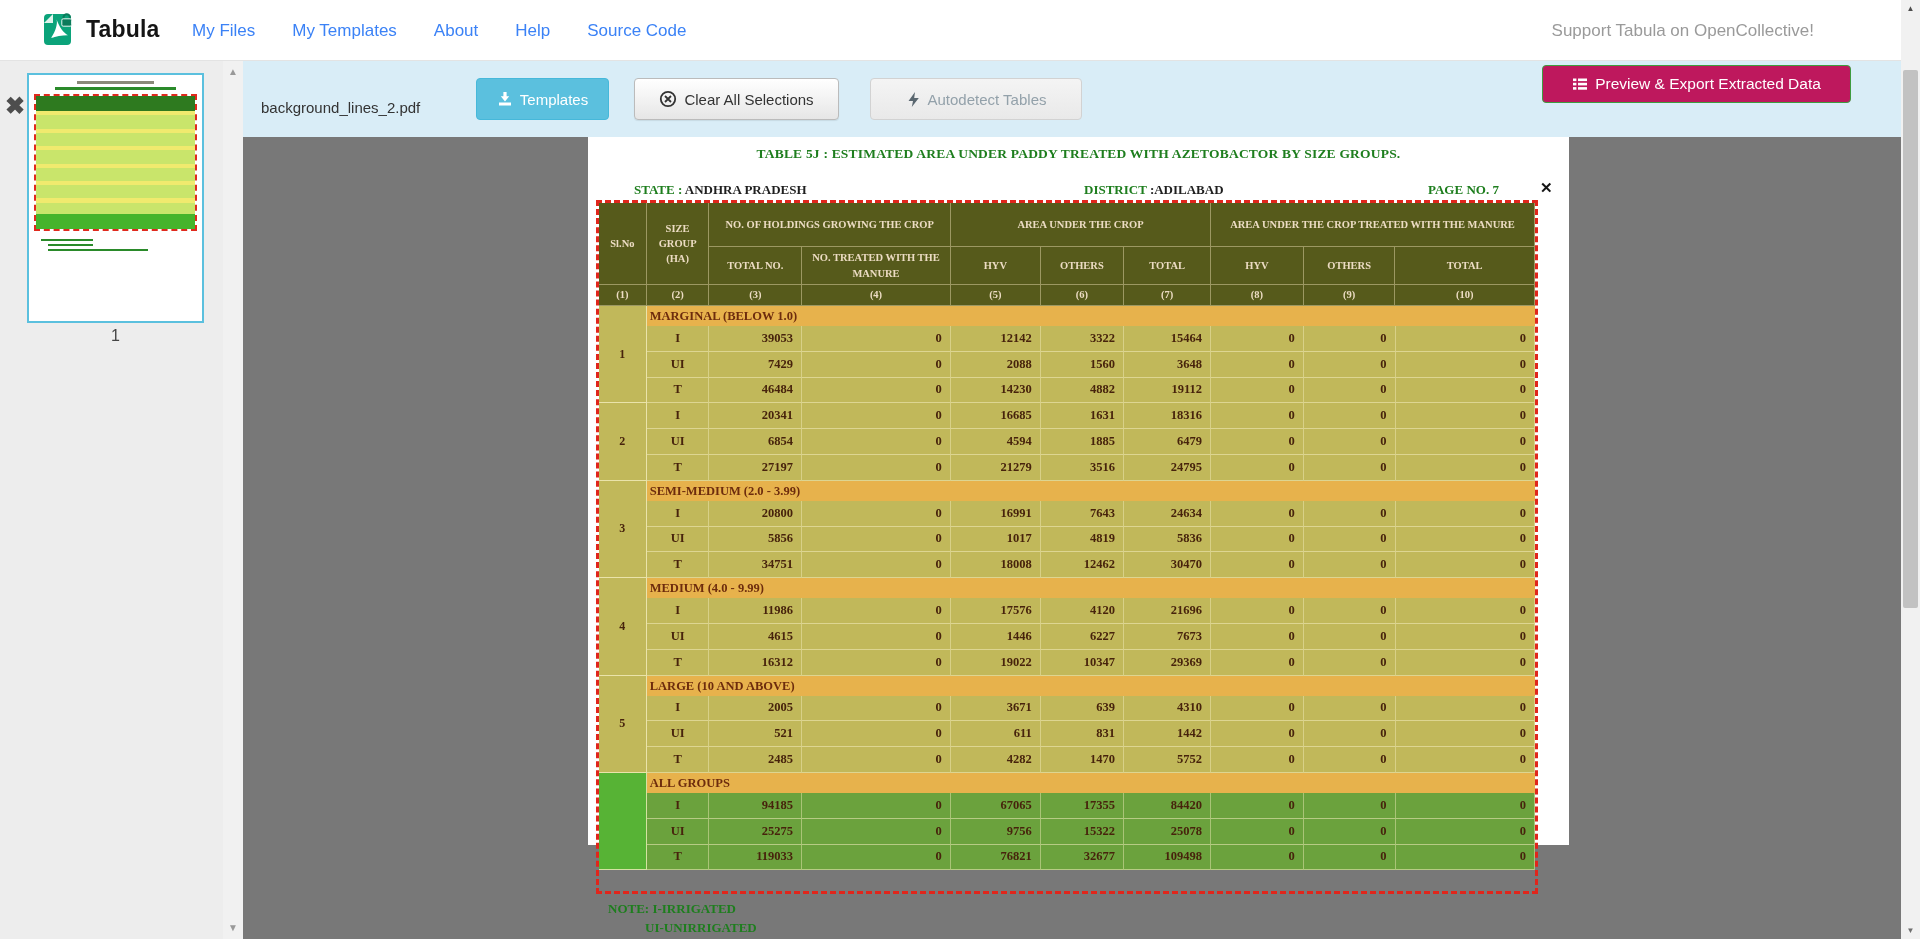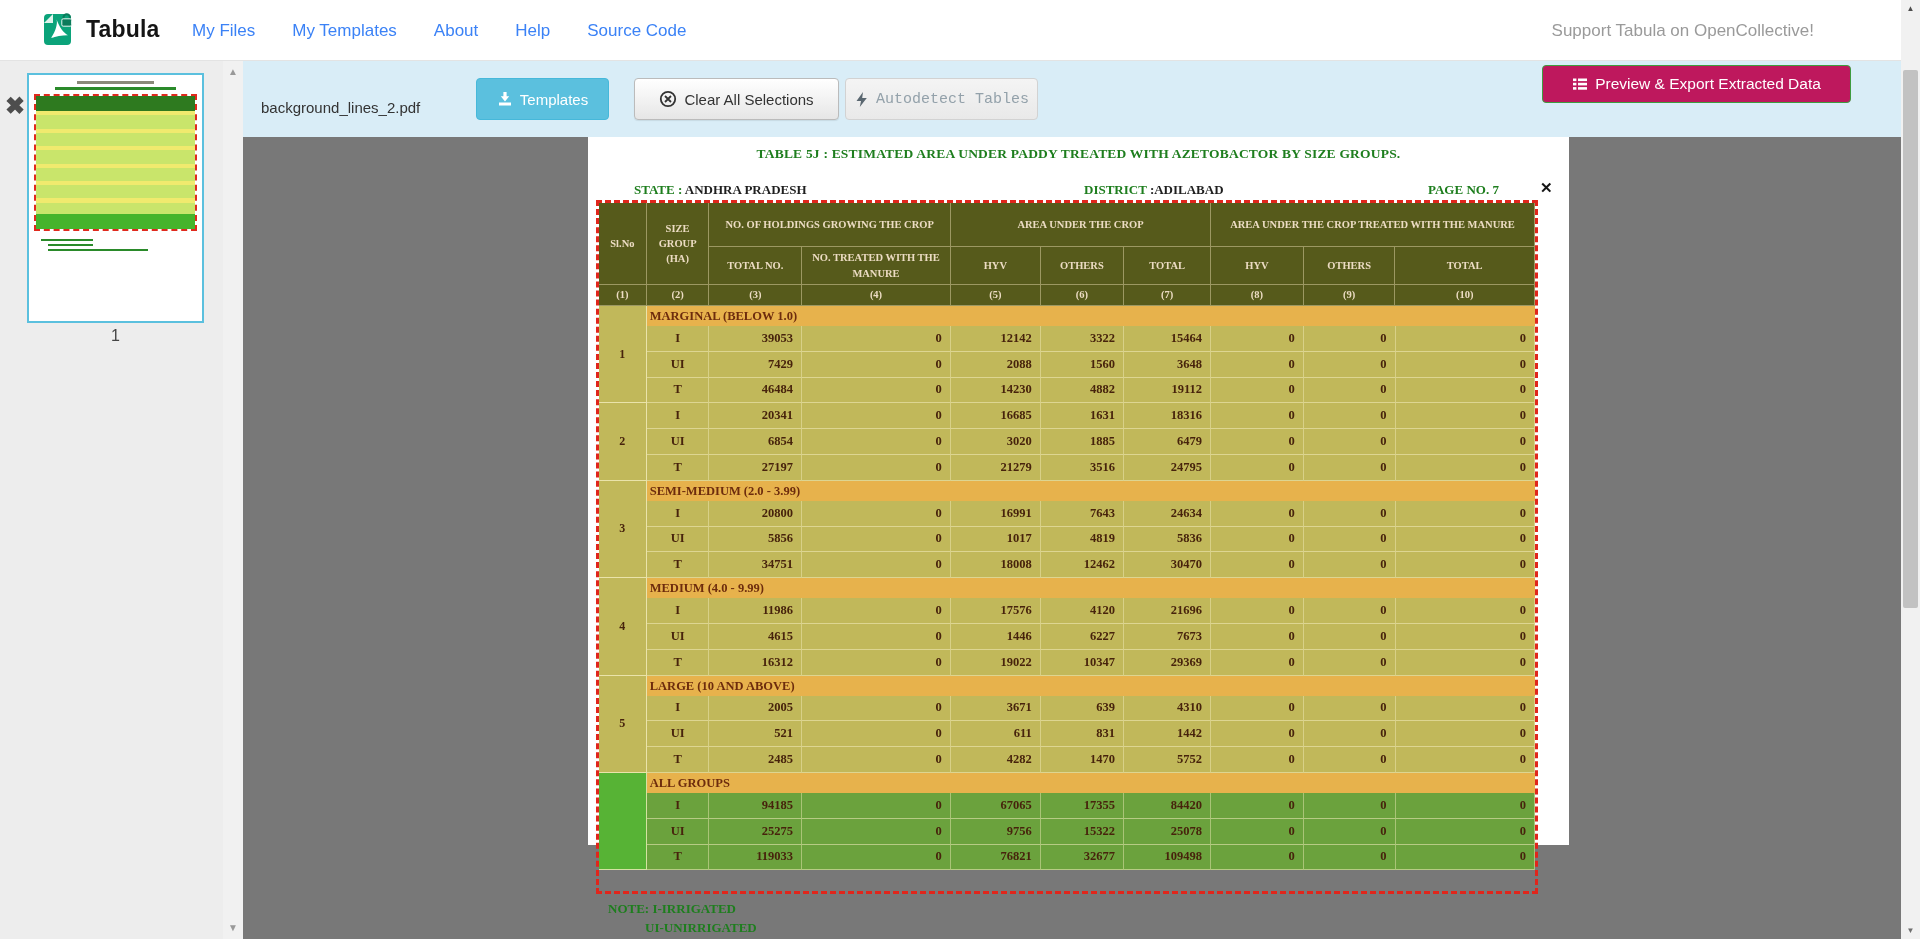--- a/index.html
+++ b/index.html
@@ -36,21 +36,21 @@
   .t-note.n3 { top:174px; left:11%; width:58%; }
   .thumb-num { position:absolute; left:27px; top:266px; width:177px; text-align:center; font-size:16px; color:#454545; }
 
   
   .toolbar { position:absolute; top:61px; left:243px; width:1658px; height:76px; background:#d9edf7; z-index:5; }
   .file-name { position:absolute; left:18px; top:0; height:92px; display:flex; align-items:center; font-size:15px; color:#333; }
   .btn { position:absolute; display:flex; align-items:center; justify-content:center; gap:7px; border-radius:4px; font-size:15px; cursor:pointer; white-space:nowrap; }
   .btn-templates { left:233px; top:17px; width:133px; height:42px; background:#5bc0de; border:1px solid #46b8da; color:#fff; }
   .btn-default { background:linear-gradient(#ffffff,#e6e6e6); border:1px solid #bbb; color:#333; box-shadow:0 1px 1px rgba(0,0,0,.08); }
   .btn-clear { left:391px; top:17px; width:205px; height:42px; }
-  .btn-auto { left:602px; top:17px; width:193px; height:42px; color:#93a1aa; background:linear-gradient(#f4f4f4,#e9e9e9); border:1px solid #d2d2d2; cursor:not-allowed;font-family:Liberation Mono, monospace; }
+  .btn-auto { left:627px; top:17px; width:212px; height:42px; color:#93a1aa; background:linear-gradient(#f4f4f4,#e9e9e9); border:1px solid #d2d2d2; cursor:not-allowed; }
   .btn-export { right:50px; top:4px; width:309px; height:38px; background:#be185d; border:1px solid #3f9c3f; color:#fff; font-size:15.5px; }
 
   
   .pdfarea { position:absolute; top:137px; left:243px; width:1658px; bottom:0; background:#787878; overflow:hidden; }
   .page { position:absolute; left:345px; top:0; width:981px; height:708px; background:#fff; font-family:"Liberation Serif", serif; }
   .doc-title { position:absolute; top:9px; left:0; width:100%; text-align:center; font-size:13.5px; font-weight:bold; color:#1e7e1e; letter-spacing:.2px; }
   .doc-meta { position:absolute; top:45px; left:0; width:100%; font-size:13px; font-weight:bold; }
   .m-state { position:absolute; left:46px; }
   .m-district { position:absolute; left:496px; }
   .m-page { position:absolute; left:840px; color:#1e7e1e; }
@@ -272,21 +272,21 @@
                   <div class="dcell">1631</div>
                   <div class="dcell">18316</div>
                   <div class="dcell">0</div>
                   <div class="dcell">0</div>
                   <div class="dcell">0</div>
                 </div>
                 <div class="drow">
                   <div class="dcell lab">UI</div>
                   <div class="dcell">6854</div>
                   <div class="dcell">0</div>
-                  <div class="dcell">3020</div>
+                  <div class="dcell">4594</div>
                   <div class="dcell">1885</div>
                   <div class="dcell">6479</div>
                   <div class="dcell">0</div>
                   <div class="dcell">0</div>
                   <div class="dcell">0</div>
                 </div>
                 <div class="drow">
                   <div class="dcell lab">T</div>
                   <div class="dcell">27197</div>
                   <div class="dcell">0</div>

